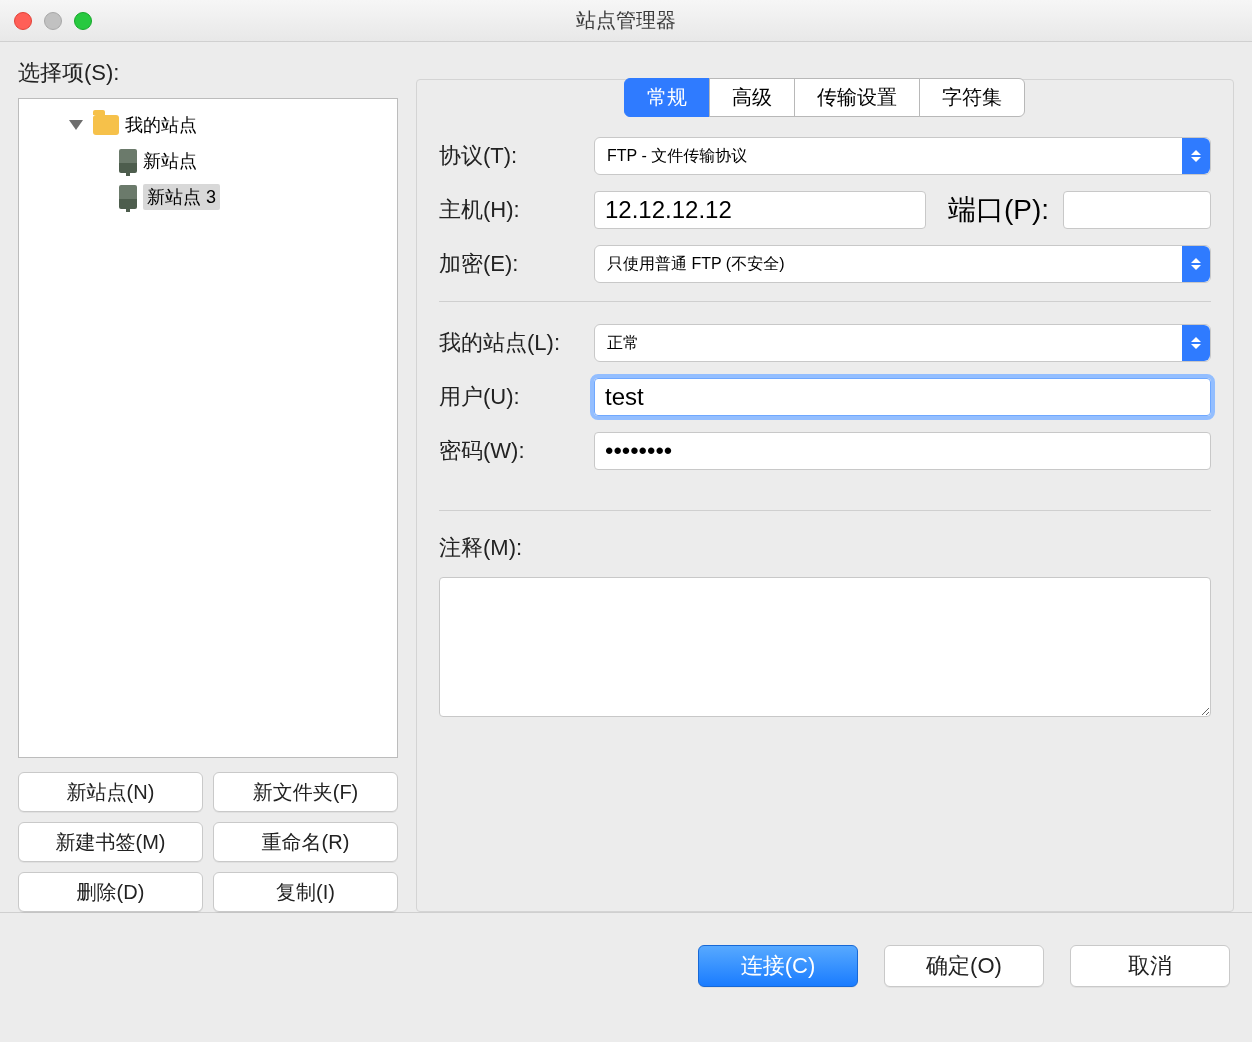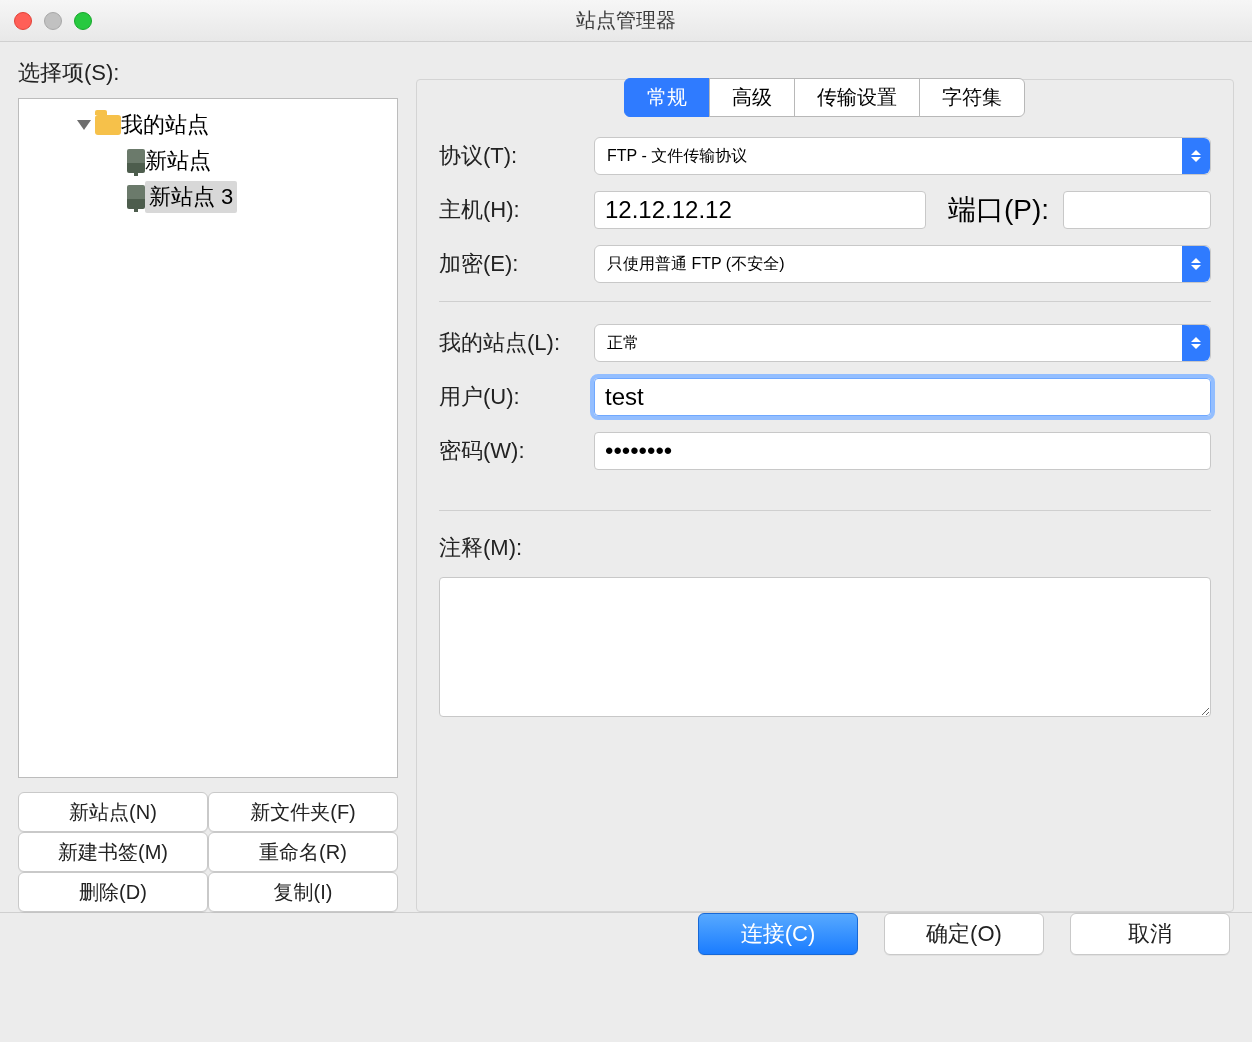--- a/index.html
+++ b/index.html
@@ -43,21 +43,21 @@
 }
 .left-col { width: 380px; display: flex; flex-direction: column; }
 .left-label { font-size: 22px; margin-bottom: 10px; color: #222; }
 .tree {
   flex: 1;
   border: 1px solid #bcbcbc;
   background: #fff;
   overflow: auto;
   padding-top: 8px;
 }
-.tree-row { display: flex; align-items: center; height: 36px; padding-left: 10px; font-size: 22px; margin-left: 8px; }
+.tree-row { display: flex; align-items: center; height: 36px; padding-left: 10px; gap: 6px; font-size: 18px; }
 .tree-row.level1 { padding-left: 50px; }
 .tree-row.level2 { padding-left: 100px; }
 .tree-selected .label-span { background: #d8d8d8; padding: 1px 4px; border-radius: 2px; }
 .disclosure {
   width: 0; height: 0;
   border-left: 7px solid transparent;
   border-right: 7px solid transparent;
   border-top: 10px solid #6d6d6d;
   margin-right: 4px;
 }
@@ -72,20 +72,21 @@
   background: linear-gradient(#6b7a6b 0 60%, #4d5d4d 60% 100%);
   border-radius: 2px;
   position: relative;
 }
 .site-icon::after {
   content:""; position:absolute; bottom:-3px; left:7px; width:4px; height:4px; background:#4d5d4d;
 }
 .btn-grid {
   display: grid;
   grid-template-columns: 1fr 1fr;
+  gap: 10px;
   margin-top: 14px;
 }
 .mac-btn {
   background: #fff;
   border: 1px solid #c9c9c9;
   border-radius: 6px;
   height: 40px;
   font-size: 20px;
   color: #222;
   box-shadow: 0 1px 0 rgba(0,0,0,0.05);
@@ -169,21 +170,21 @@
 .bg-color-select { width: 150px; flex: none; }
 .comment-box {
   width: 100%; height: 140px;
   border: 1px solid #c8c8c8;
   background: #fff;
   border-radius: 4px;
   margin-top: 10px;
 }
 .footer {
   border-top: 1px solid #cfcfcf;
-  padding: 0 22px;
+  padding: 32px 22px;
   display: flex;
   gap: 26px;
   justify-content: flex-end;
 }
 .footer .mac-btn { width: 160px; height: 42px; font-size: 22px; }
 </style>
 </head>
 <body>
 
 <div class="titlebar">

